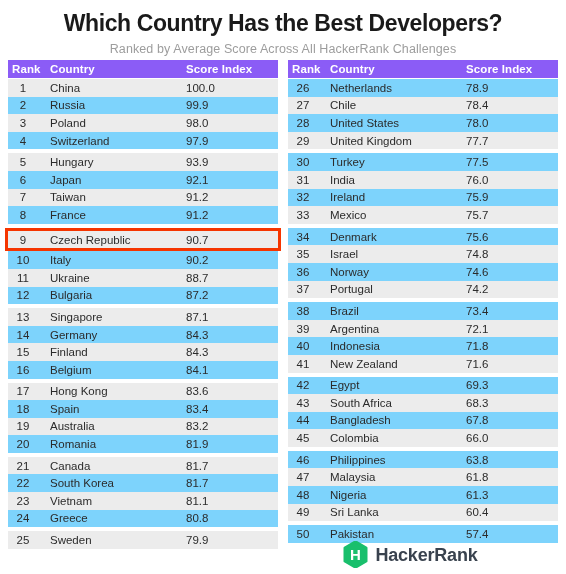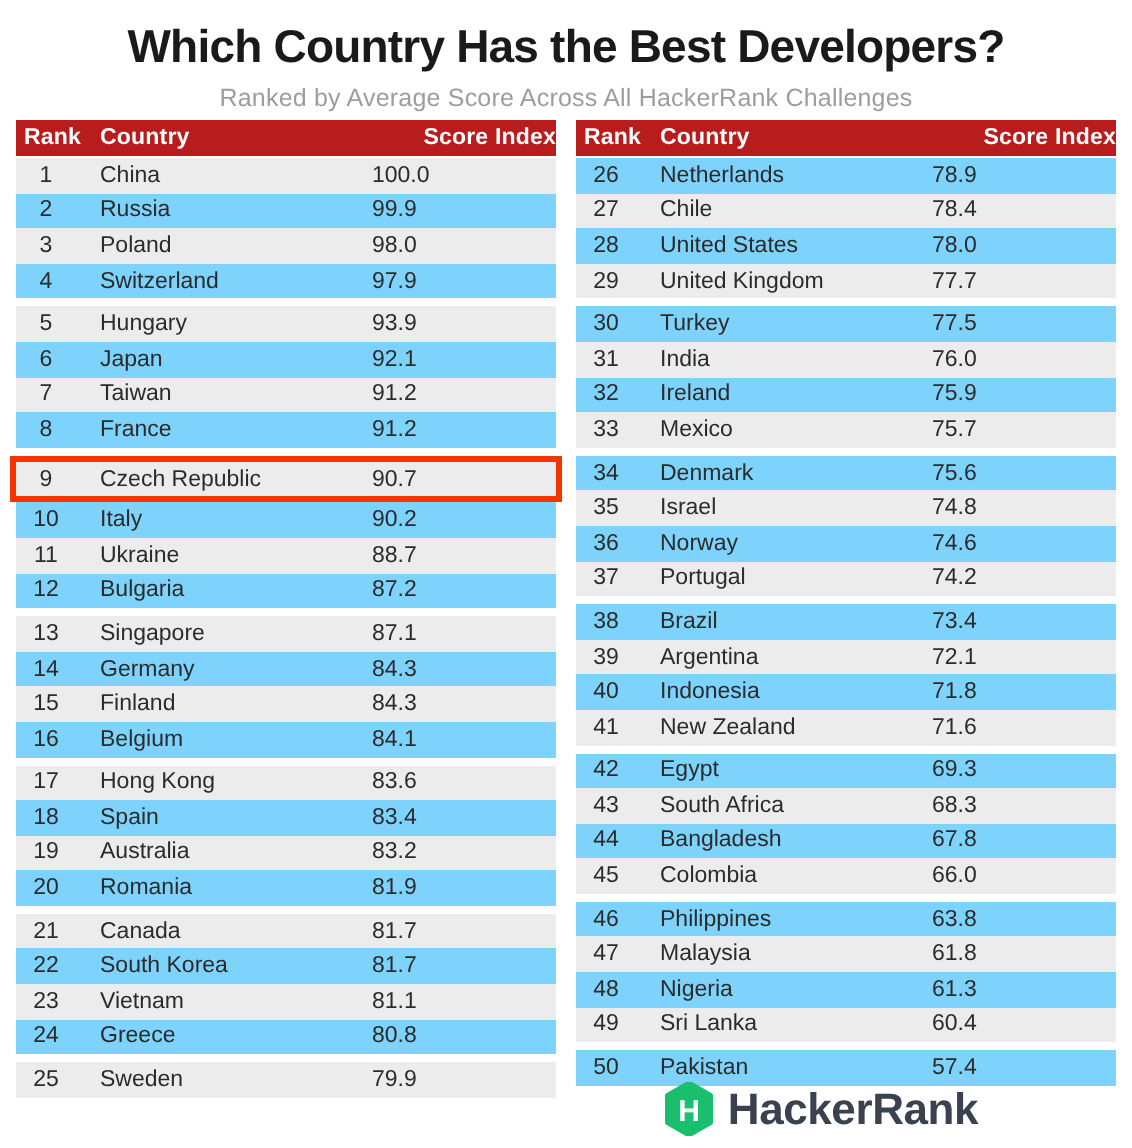--- a/index.html
+++ b/index.html
@@ -38,32 +38,32 @@
     display:flex;
     justify-content:space-between;
     padding:0 8px;
     box-sizing:border-box;
   }
   .table{
     width:270px;
     position:relative;
   }
   .thead{
-    background:#b91c1c;
+    background:#8b5cf6;
     color:#ffffff;
     font-size:11.5px;
     font-weight:bold;
     height:18px;
     display:flex;
     align-items:center;
     letter-spacing:0.1px;
   }
   .th-rank{width:36px;text-align:left;padding-left:4px;box-sizing:border-box;}
   .th-country{flex:1;text-align:left;padding-left:6px;box-sizing:border-box;}
-  .th-score{width:92px;text-align:right;box-sizing:border-box;}
+  .th-score{width:92px;text-align:left;box-sizing:border-box;}
 
   .group{margin-bottom:4px;}
   .group:first-of-type{margin-top:1px;}
 
   .row{
     display:flex;
     align-items:center;
     height:17.6px;
     font-size:11.5px;
     color:#2b2b2b;
@@ -95,21 +95,21 @@
     align-items:center;
     gap:7px;
     margin-left:255px;
   }
   .hexmark{
     width:25px;height:27px;
     position:relative;
     display:inline-block;
   }
   .logotext{
-    font-size:22px;
+    font-size:18px;
     font-weight:bold;
     color:#39424e;
     letter-spacing:-0.2px;
     line-height:18px;
   }
 </style>
 </head>
 <body>
 
 <h1 id="title">Which Country Has the Best Developers?</h1>

